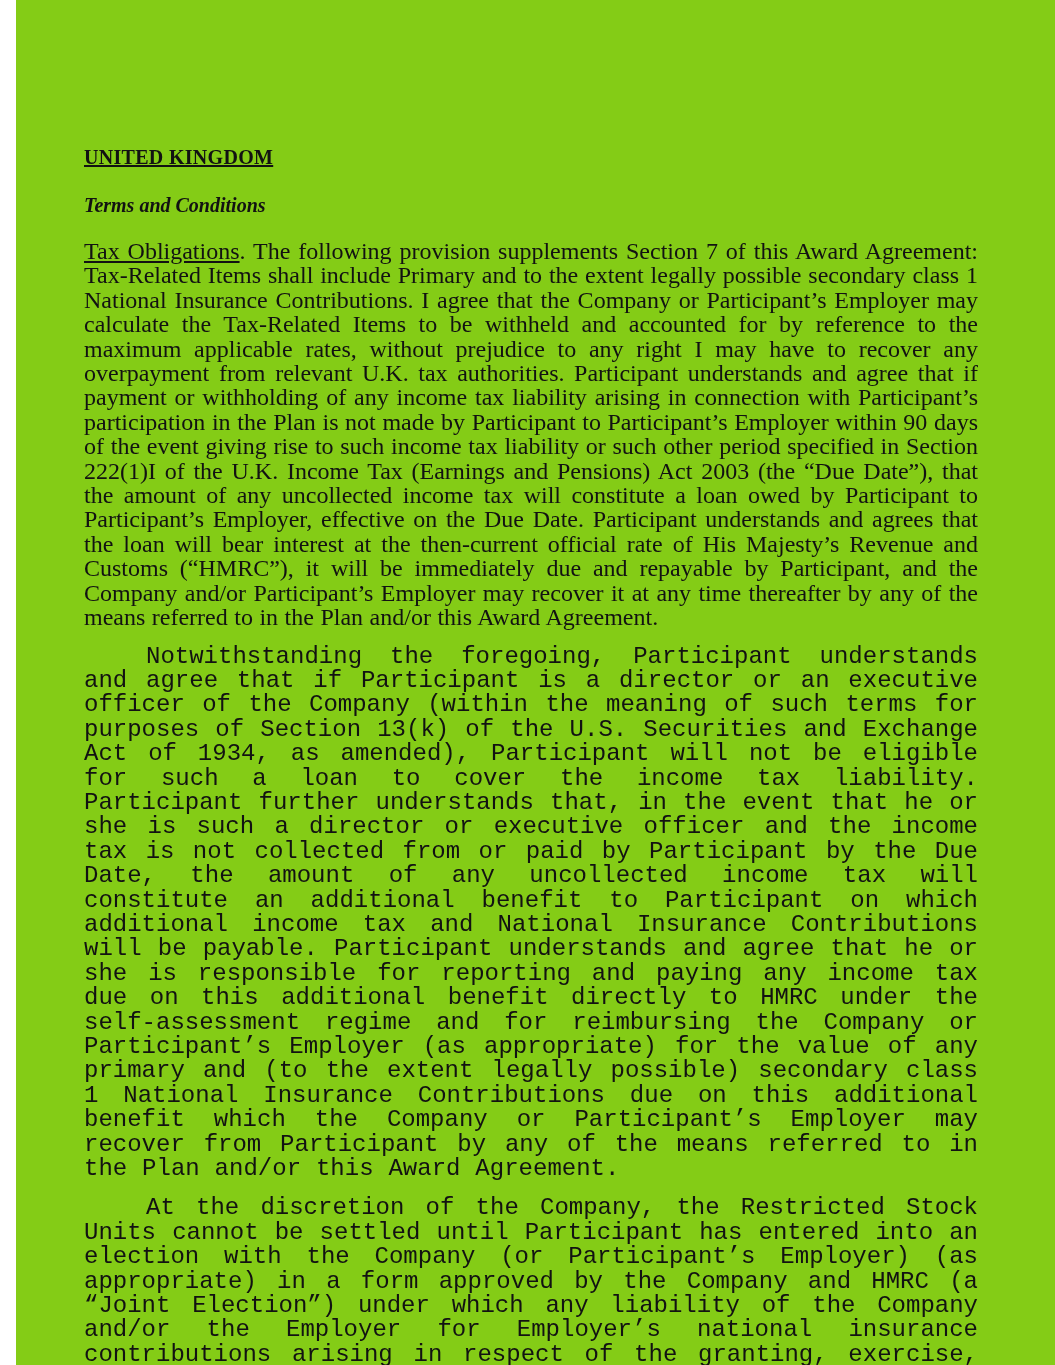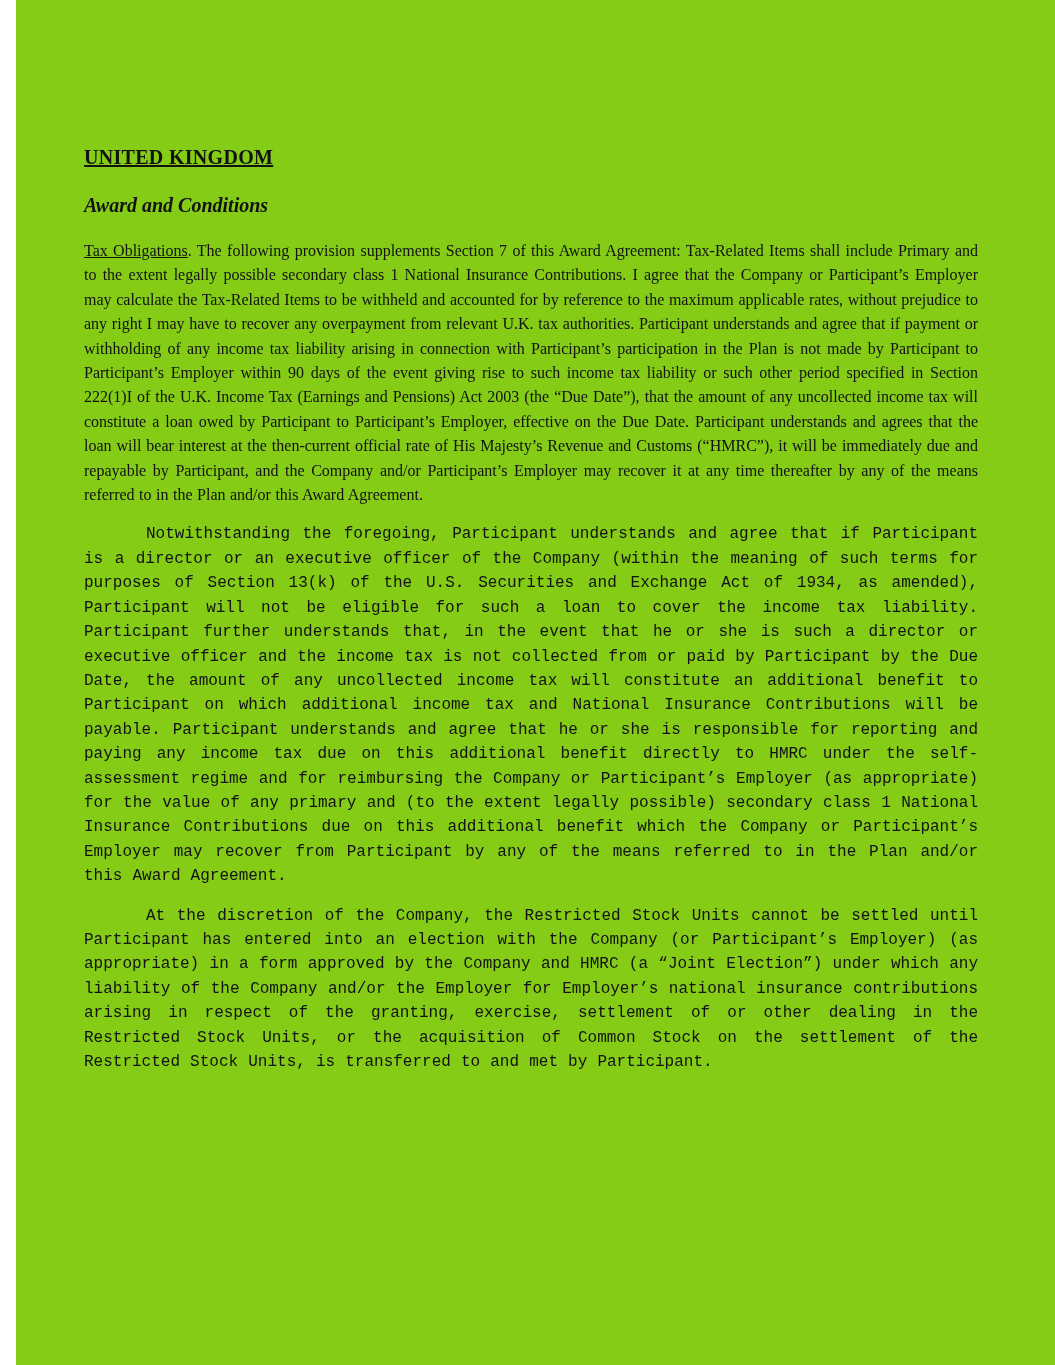--- a/index.html
+++ b/index.html
@@ -29,40 +29,40 @@
     letter-spacing: 0.3px;
     margin: 0 0 25px 0;
   }
   .subheading {
     font-size: 20px;
     font-weight: bold;
     font-style: italic;
     margin: 0 0 22px 0;
   }
   .body-para {
-    font-size: 16px;
+    font-size: 24px;
     line-height: 24.4px;
     text-align: justify;
     margin: 0 0 15px 0;
     word-spacing: 0.5px;
   }
   .indent {
     text-indent: 62px;
     font-family: Liberation Mono, monospace;
   }
   .underline {
     text-decoration: underline;
   }
 </style>
 </head>
 <body>
 
 <div class="page">
   <h1 class="heading">UNITED KINGDOM</h1>
 
-  <h2 class="subheading">Award and Conditions</h2>
+  <h2 class="subheading">Terms and Conditions</h2>
 
   <p class="body-para"><span class="underline">Tax Obligations</span><span>. The following provision supplements Section 7 of this Award Agreement: Tax-Related Items shall include Primary and to the extent legally possible secondary class 1 National Insurance Contributions. I agree that the Company or Participant’s Employer may calculate the Tax-Related Items to be withheld and accounted for by reference to the maximum applicable rates, without prejudice to any right I may have to recover any overpayment from relevant U.K. tax authorities. Participant understands and agree that if payment or withholding of any income tax liability arising in connection with Participant’s participation in the Plan is not made by Participant to Participant’s Employer within 90 days of the event giving rise to such income tax liability or such other period specified in Section 222(1)I of the U.K. Income Tax (Earnings and Pensions) Act 2003 (the “Due Date”), that the amount of any uncollected income tax will constitute a loan owed by Participant to Participant’s Employer, effective on the Due Date. Participant understands and agrees that the loan will bear interest at the then-current official rate of His Majesty’s Revenue and Customs (“HMRC”), it will be immediately due and repayable by Participant, and the Company and/or Participant’s Employer may recover it at any time thereafter by any of the means referred to in the Plan and/or this Award Agreement.</span></p>
 
   <p class="body-para indent">Notwithstanding the foregoing, Participant understands and agree that if Participant is a director or an executive officer of the Company (within the meaning of such terms for purposes of Section 13(k) of the U.S. Securities and Exchange Act of 1934, as amended), Participant will not be eligible for such a loan to cover the income tax liability. Participant further understands that, in the event that he or she is such a director or executive officer and the income tax is not collected from or paid by Participant by the Due Date, the amount of any uncollected income tax will constitute an additional benefit to Participant on which additional income tax and National Insurance Contributions will be payable. Participant understands and agree that he or she is responsible for reporting and paying any income tax due on this additional benefit directly to HMRC under the self-assessment regime and for reimbursing the Company or Participant’s Employer (as appropriate) for the value of any primary and (to the extent legally possible) secondary class 1 National Insurance Contributions due on this additional benefit which the Company or Participant’s Employer may recover from Participant by any of the means referred to in the Plan and/or this Award Agreement.</p>
 
   <p class="body-para indent">At the discretion of the Company, the Restricted Stock Units cannot be settled until Participant has entered into an election with the Company (or Participant’s Employer) (as appropriate) in a form approved by the Company and HMRC (a “Joint Election”) under which any liability of the Company and/or the Employer for Employer’s national insurance contributions arising in respect of the granting, exercise, settlement of or other dealing in the Restricted Stock Units, or the acquisition of Common Stock on the settlement of the Restricted Stock Units, is transferred to and met by Participant.</p>
 </div>
 
 </body></html>

